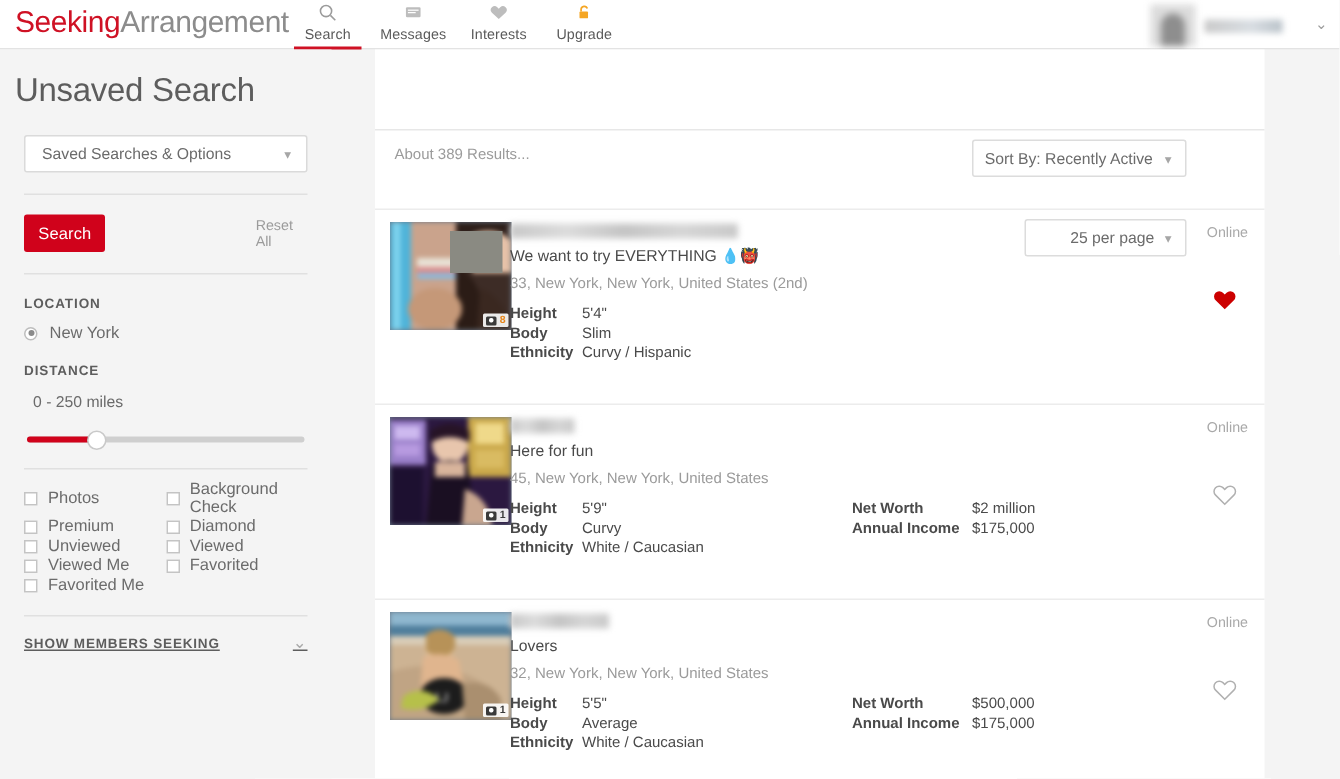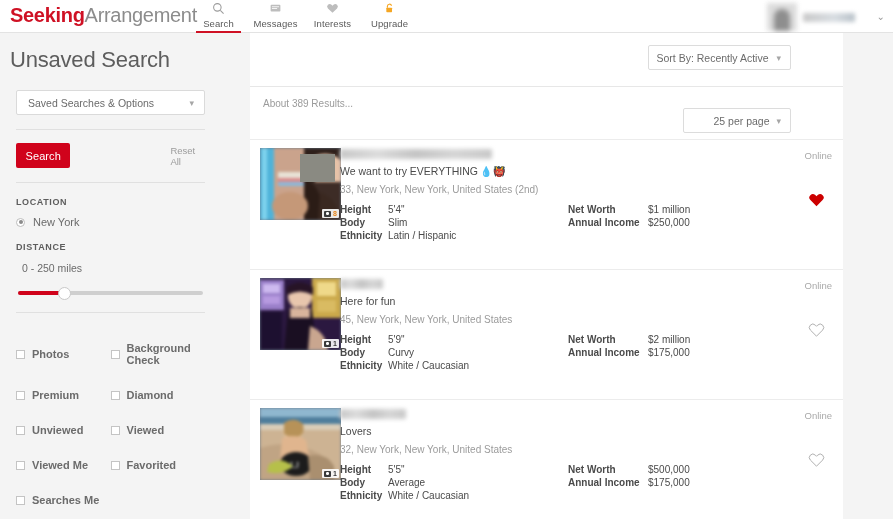--- a/index.html
+++ b/index.html
@@ -27,21 +27,21 @@
     box-sizing: border-box;
   }
   .brand {
     position: absolute;
     left: 10px;
     top: 4px;
     font-size: 20px;
     letter-spacing: -0.3px;
     white-space: nowrap;
   }
-  .brand .b1 { color: #cf1124; font-weight: 700; }
+  .brand .b1 { color: #cf1124; font-weight: 400; }
   .brand .b2 { color: #8c8c8c; font-weight: 300; }
 
   .nav {
     position: absolute;
     left: 190px;
     top: 0;
     display: flex;
     height: 33px;
   }
   .nav-item {
@@ -267,26 +267,25 @@
   }
   .opts-grid {
     display: flex;
     flex-wrap: wrap;
     margin-top: 6px;
   }
   .opt {
     width: 50%;
     display: flex;
     align-items: center;
-    margin-top: 23px;
+    margin-top: 1px;
     font-size: 11px;
     color: #6b6b6b;
     cursor: pointer;
     box-sizing: border-box;
-    font-weight: bold;
   }
   .cb {
     width: 9px; height: 9px;
     border: 1px solid #c4c4c4;
     background: #fff;
     margin-right: 7px;
     flex: none;
     box-sizing: border-box;
   }
   .collapse-row {
@@ -325,20 +324,21 @@
   .dropdown {
     position: absolute;
     background: #fff;
     border: 1px solid #dcdcdc;
     border-radius: 2px;
     font-size: 10.5px;
     color: #6b6b6b;
     box-sizing: border-box;
     cursor: pointer;
     text-align: center;
+    margin-top: 48px;
   }
   .dropdown .dd-caret {
     position: absolute;
     right: 9px;
     top: 0;
     color: #a6a6a6;
     font-size: 9px;
   }
   #sort-dd {
     right: 52px;
@@ -354,21 +354,21 @@
   }
   .result-count {
     position: absolute;
     left: 13px;
     top: 11px;
     font-size: 10px;
     color: #9b9b9b;
   }
   #perpage-dd {
     right: 52px;
-    top: 21px;
+    top: 11px;
     width: 108px;
     height: 25px;
     line-height: 25px;
     padding-right: 14px;
     padding-left: 23px;
   }
 
   
   .card {
     position: relative;
@@ -606,21 +606,21 @@
       <label class="opt">
           <span class="cb"></span>
           <span>Viewed Me</span>
         </label>
       <label class="opt">
           <span class="cb"></span>
           <span>Favorited</span>
         </label>
       <label class="opt">
           <span class="cb"></span>
-          <span>Searches Me</span>
+          <span>Favorited Me</span>
         </label>
     </div>
 
     <div class="divider"></div>
 
     <div class="collapse-row">
       <span>SHOW MEMBERS SEEKING</span>
       <span class="chev">⌄</span>
     </div>
 
@@ -667,25 +667,21 @@
       </div>
       <div class="uname" style="width:152px"></div>
       <div class="tagline">
         <span>We want to try EVERYTHING</span>
         <span class="emo">💧👹</span>
       </div>
       <div class="meta">33, New York, New York, United States (2nd)</div>
       <div class="attrs">
         <div><span class="k">Height</span><span class="v">5'4"</span></div>
         <div><span class="k">Body</span><span class="v">Slim</span></div>
-        <div><span class="k">Ethnicity</span><span class="v">Latin / Hispanic</span></div>
-      </div>
-      <div class="fin">
-        <div><span class="k">Net Worth</span><span class="v">$1 million</span></div>
-        <div><span class="k">Annual Income</span><span class="v">$250,000</span></div>
+        <div><span class="k">Ethnicity</span><span class="v">Curvy / Hispanic</span></div>
       </div>
       <div class="online">Online</div>
       <div class="fav">
         <svg width="17" height="16" viewBox="0 0 16 16">
             <path d="M8 14.2 1.9 8.1a3.5 3.5 0 0 1 4.9-5L8 4.3l1.2-1.2a3.5 3.5 0 0 1 4.9 5z" fill="#cc0000"></path>
           </svg>
       </div>
     </div>
 
     <div class="card">

